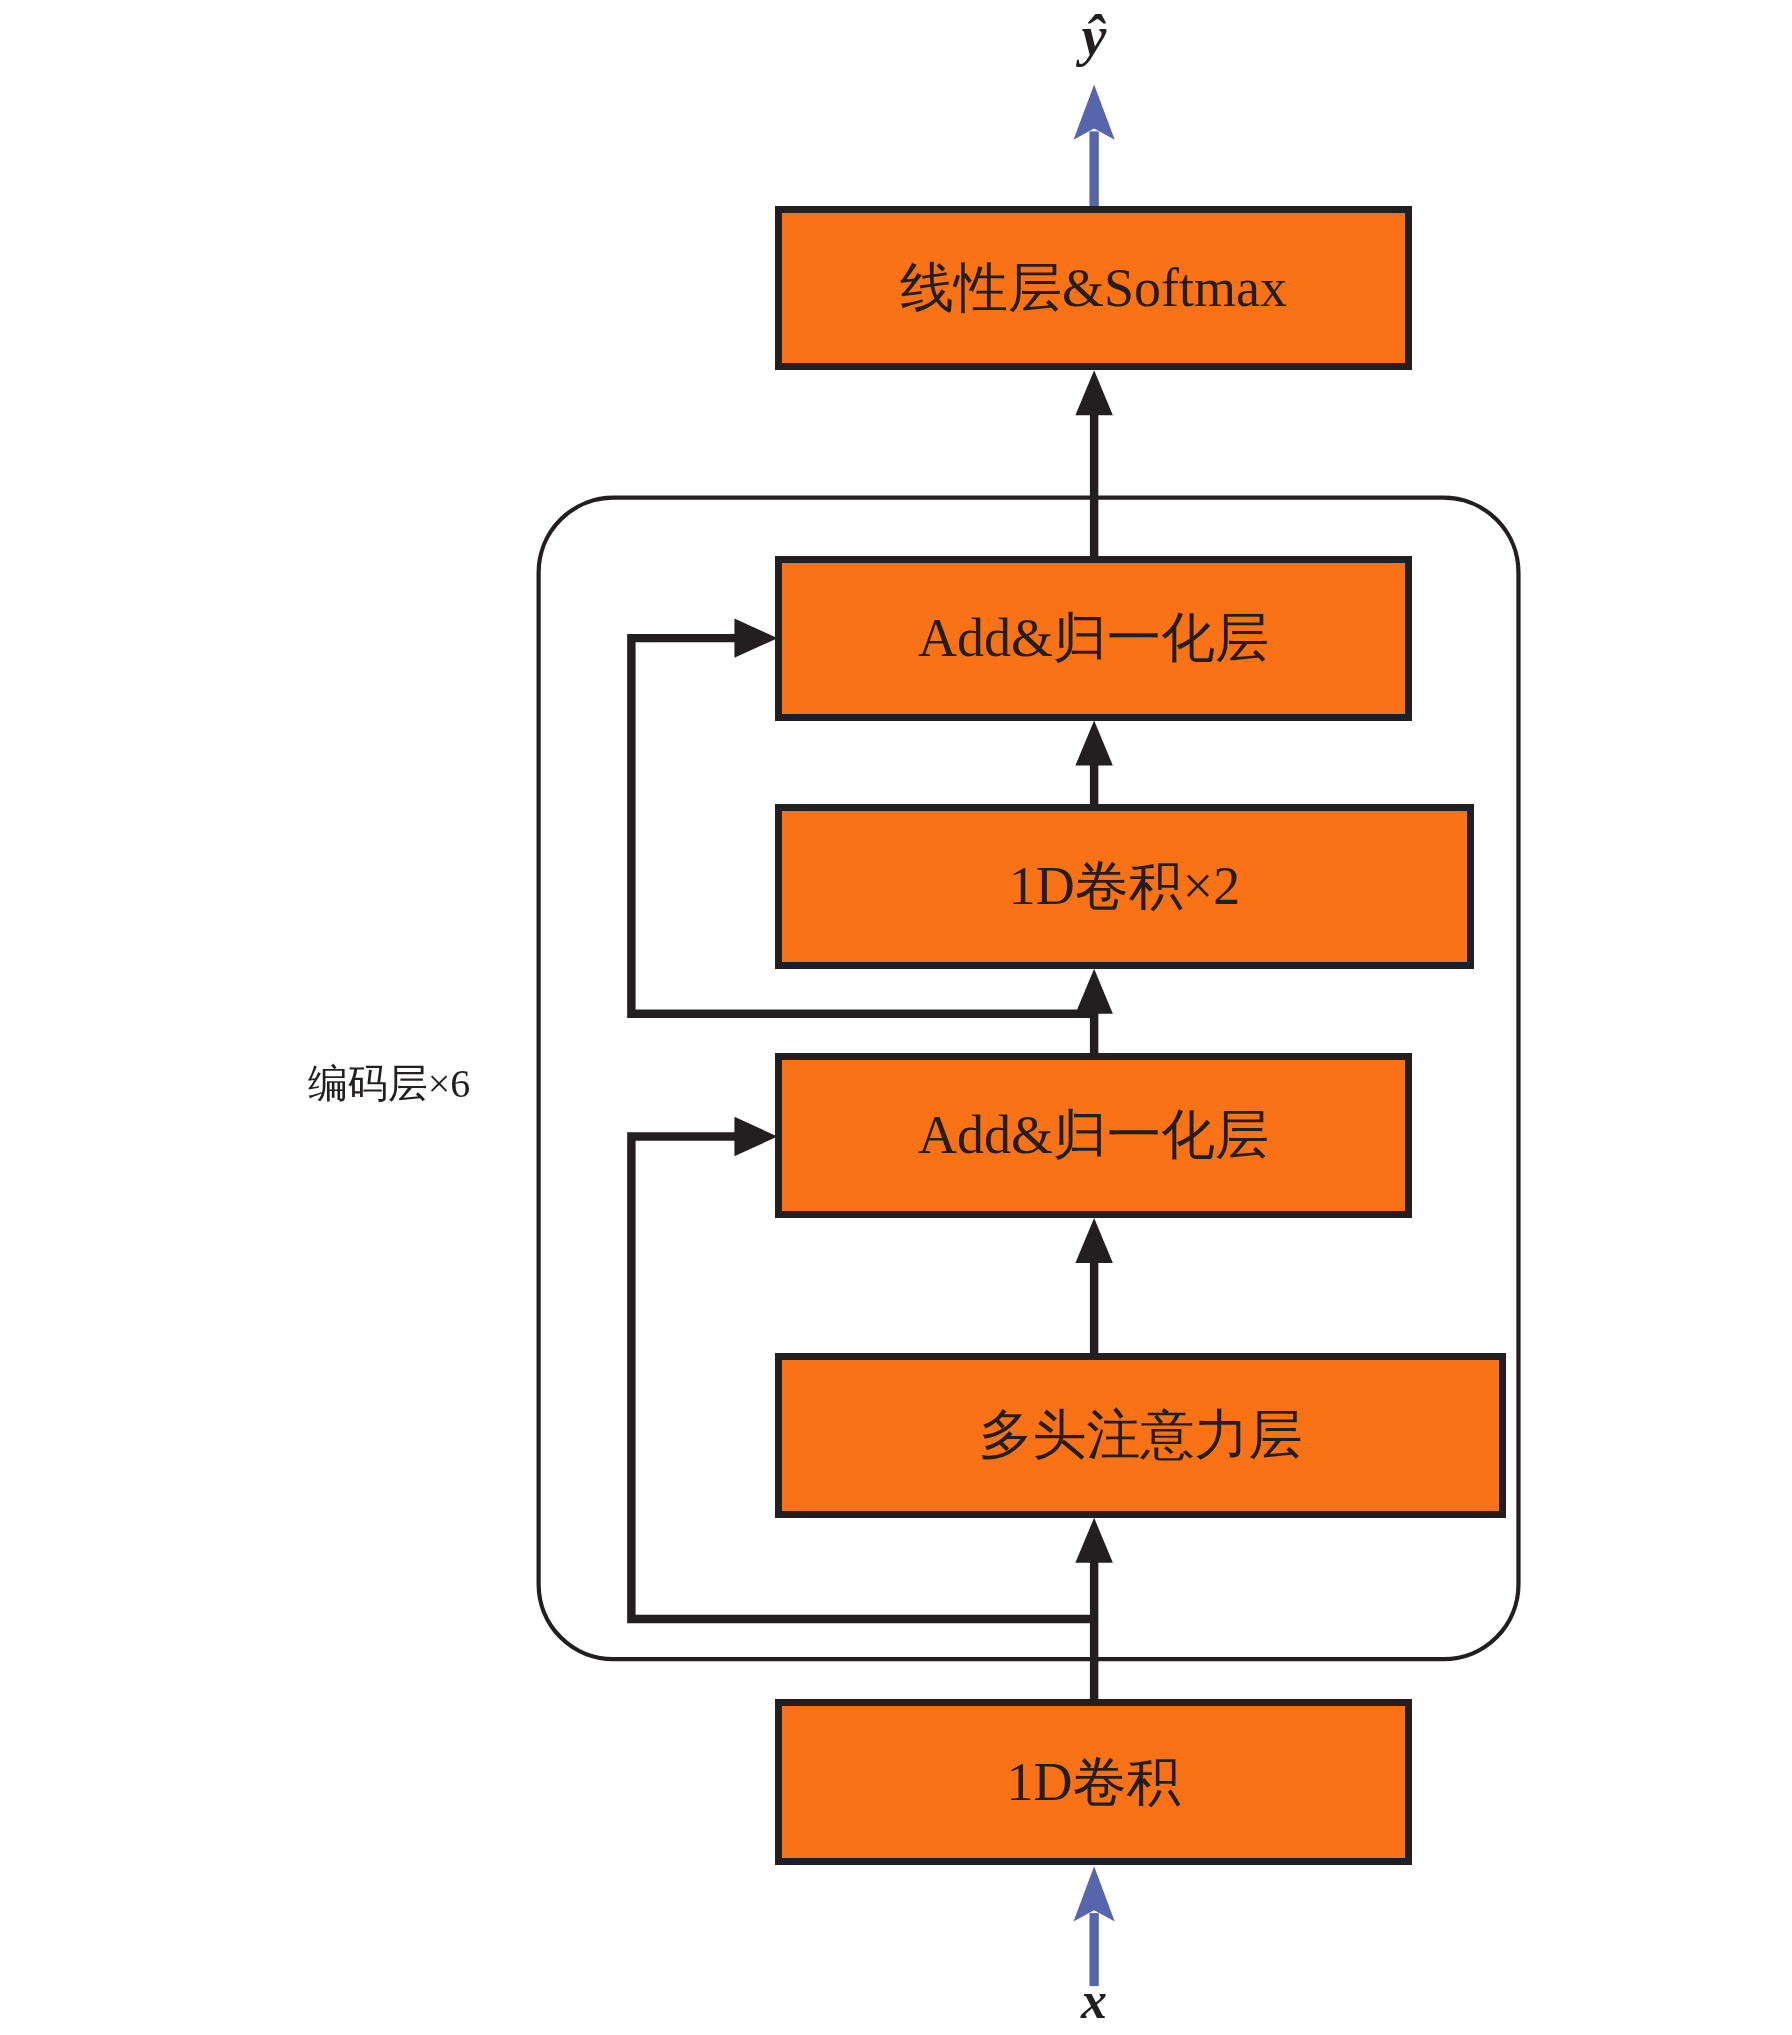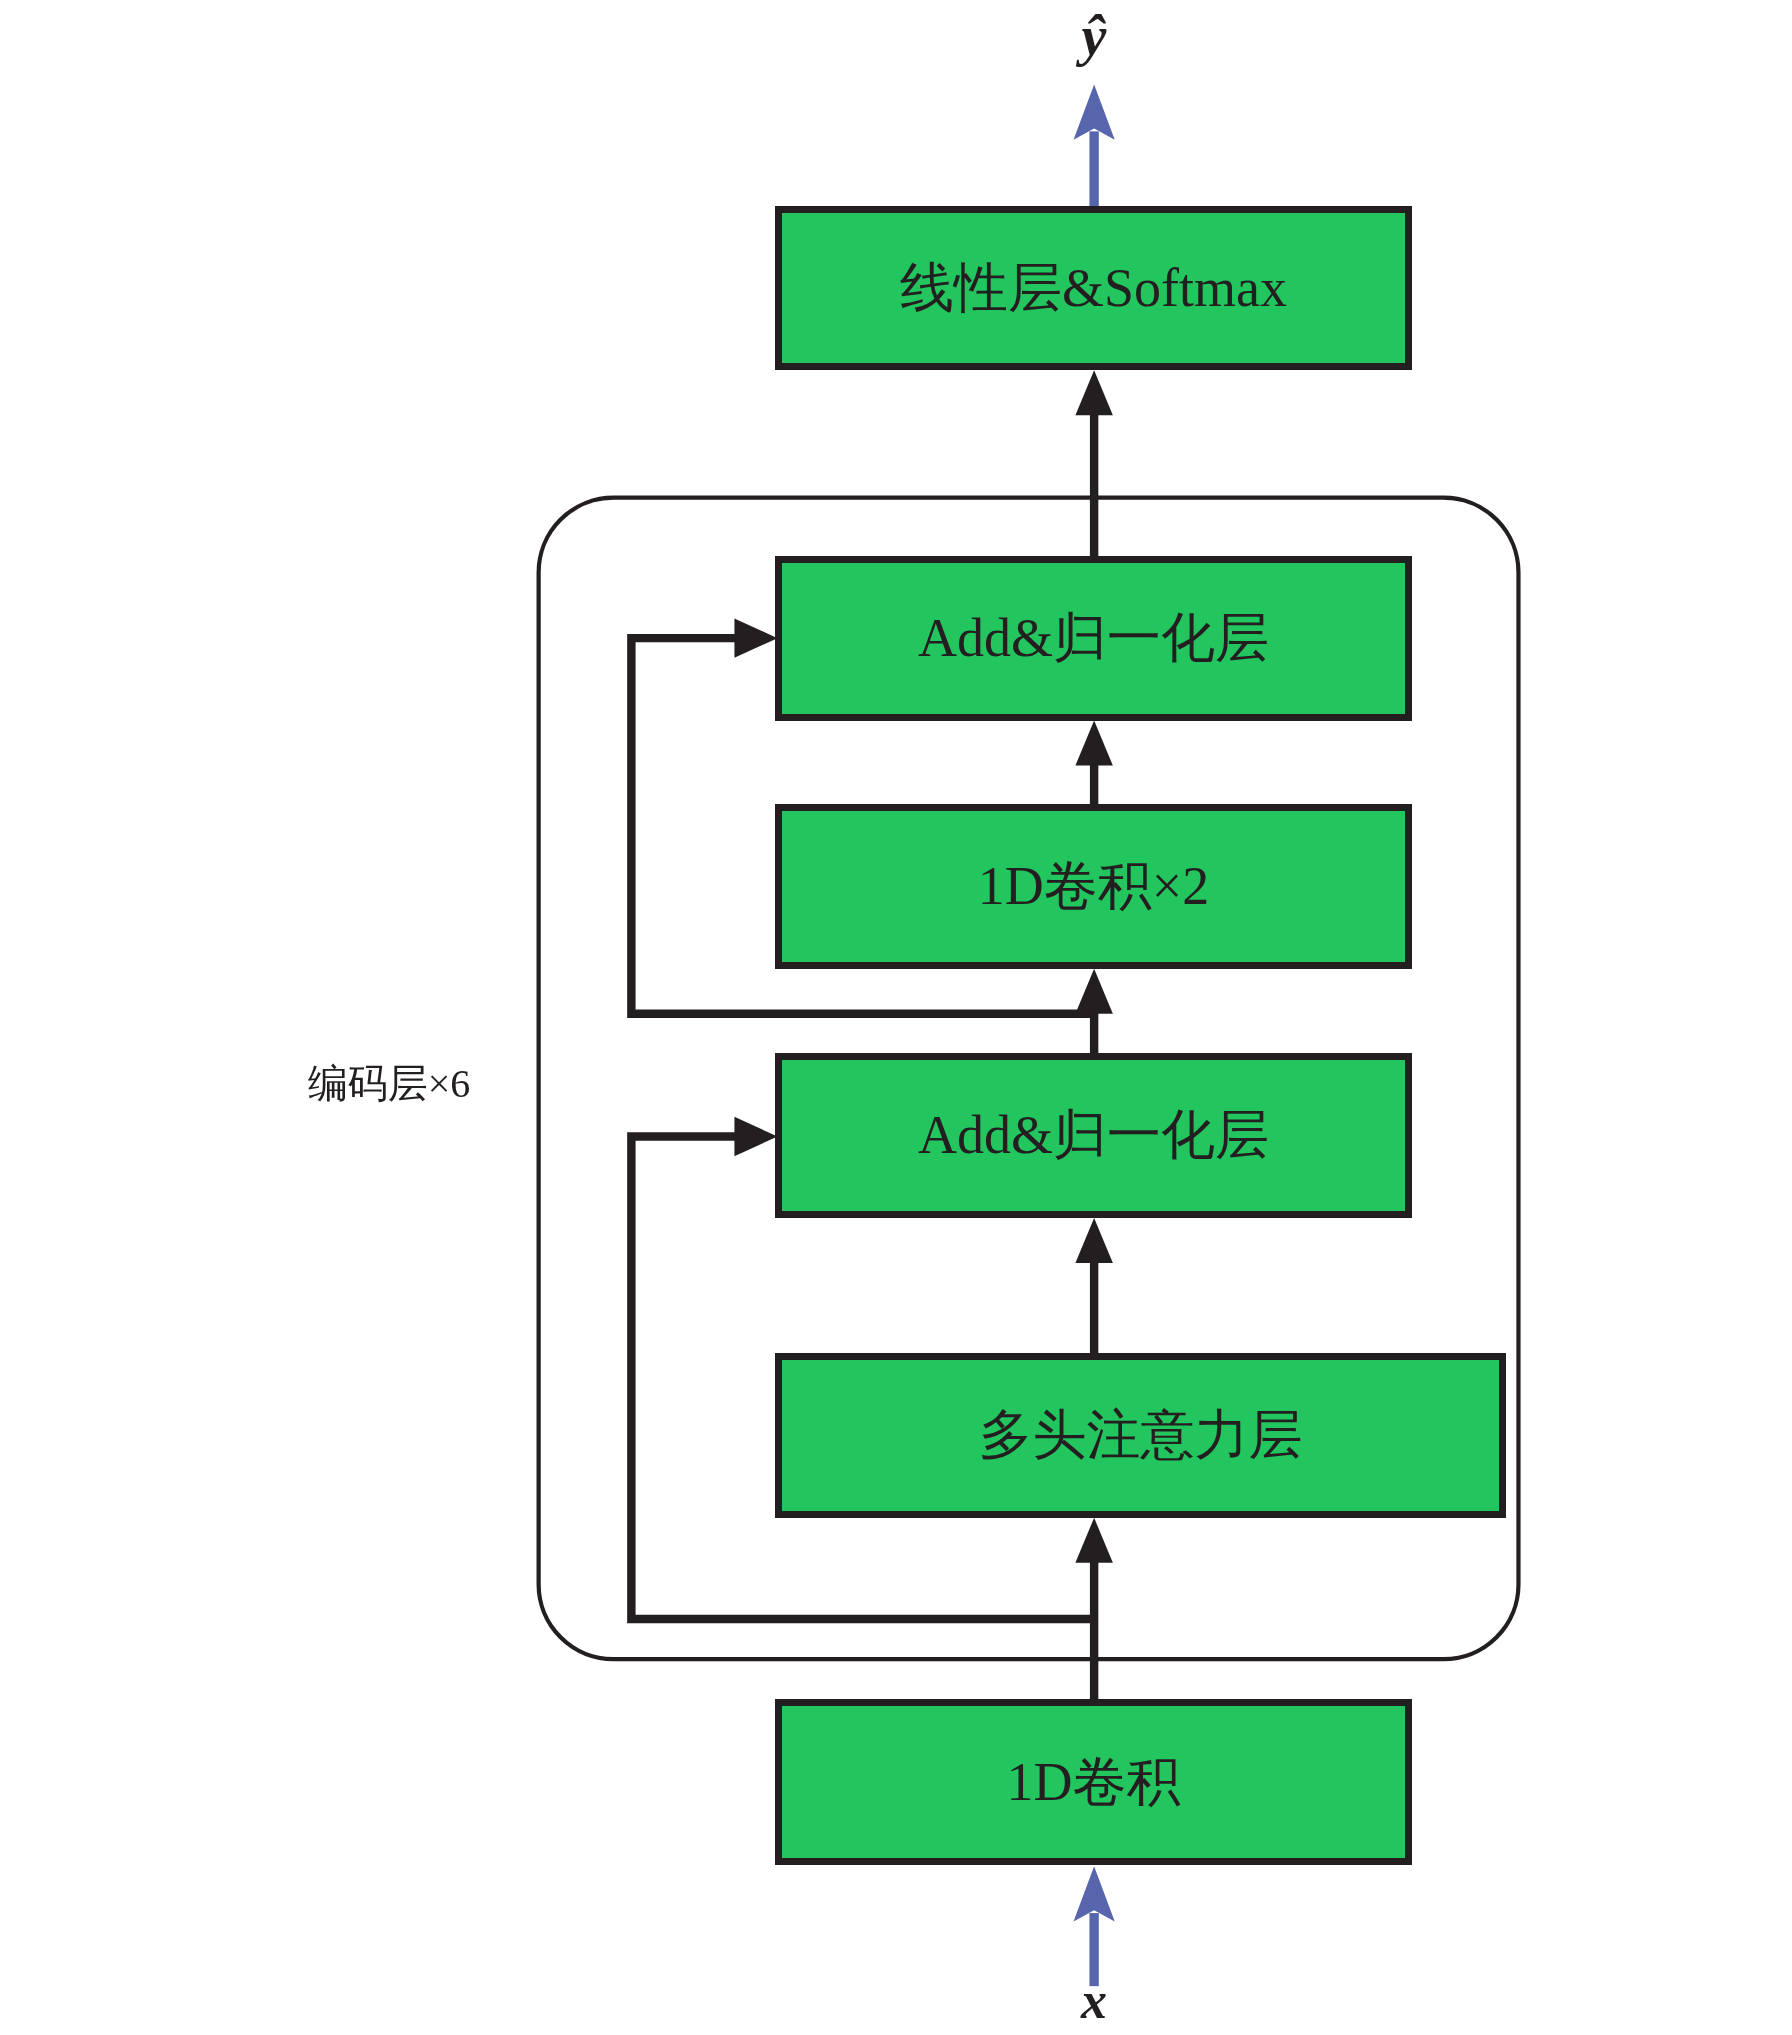--- a/index.html
+++ b/index.html
@@ -20,30 +20,30 @@
     position: absolute;
     left: 0;
     top: 0;
     width: 1792px;
     height: 2036px;
   }
   .node {
     position: absolute;
     box-sizing: border-box;
     border: 7.5px solid #231f20;
-    background: #22c55e;
+    background: #f97316;
     display: flex;
     align-items: center;
     justify-content: center;
     font-size: 54px;
     white-space: nowrap;
   }
   .box-linear   { left: 775px; top: 206px;  width: 637px; height: 164px; }
   .box-addnorm1 { left: 775px; top: 556px;  width: 637px; height: 165px; }
-  .box-conv2    { left: 775px; top: 804px;  width: 637px; height: 165px; }
+  .box-conv2    { left: 775px; top: 804px;  width: 699px; height: 165px; }
   .box-addnorm2 { left: 775px; top: 1053px; width: 637px; height: 165px; }
   .box-mha      { left: 775px; top: 1353px; width: 731px; height: 165px; }
   .box-conv1    { left: 775px; top: 1699px; width: 637px; height: 166px; }
   .free-label {
     position: absolute;
     text-align: center;
     white-space: nowrap;
   }
   .label-output {
     left: 1019px; top: 0px; width: 150px; height: 77px;

